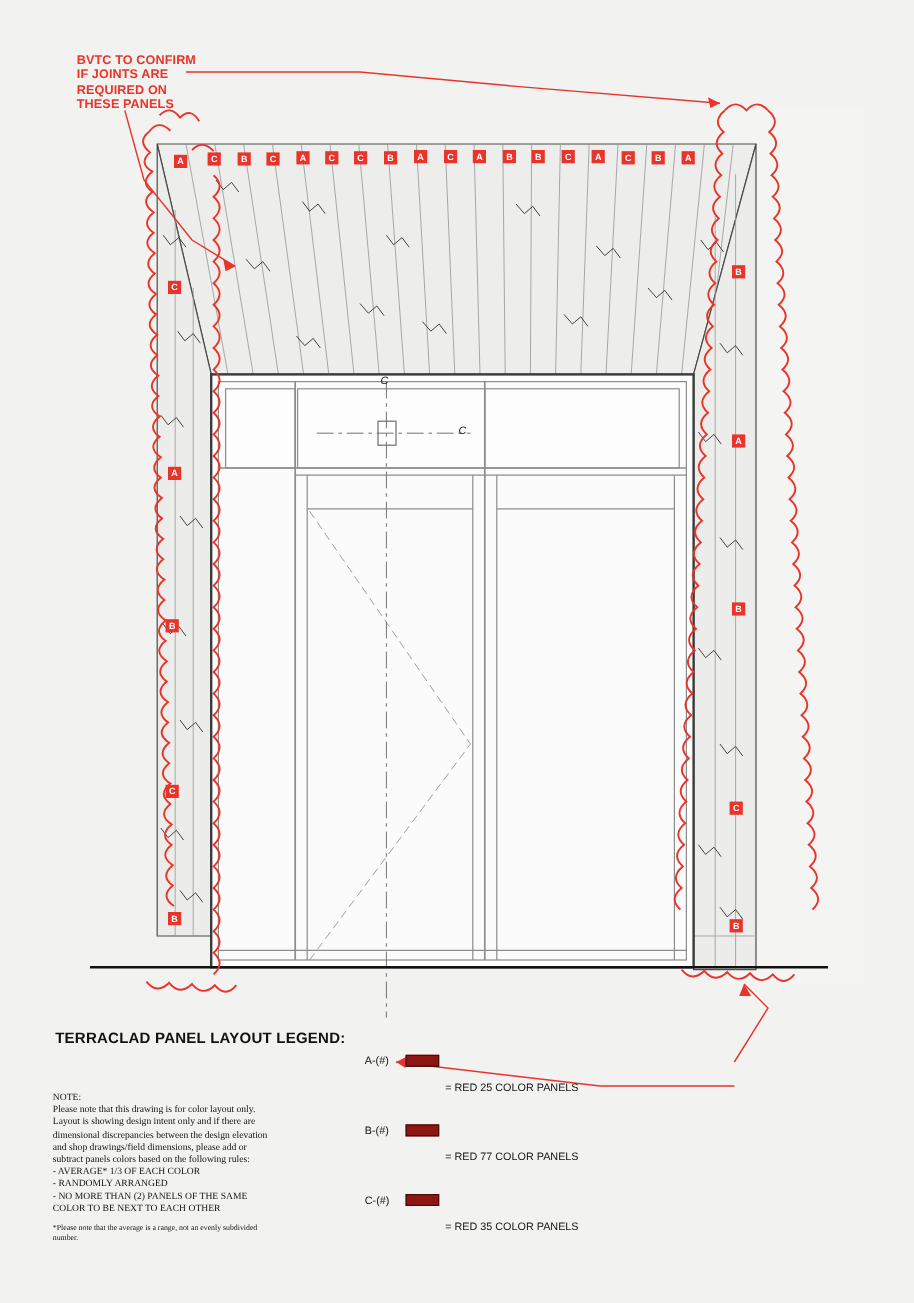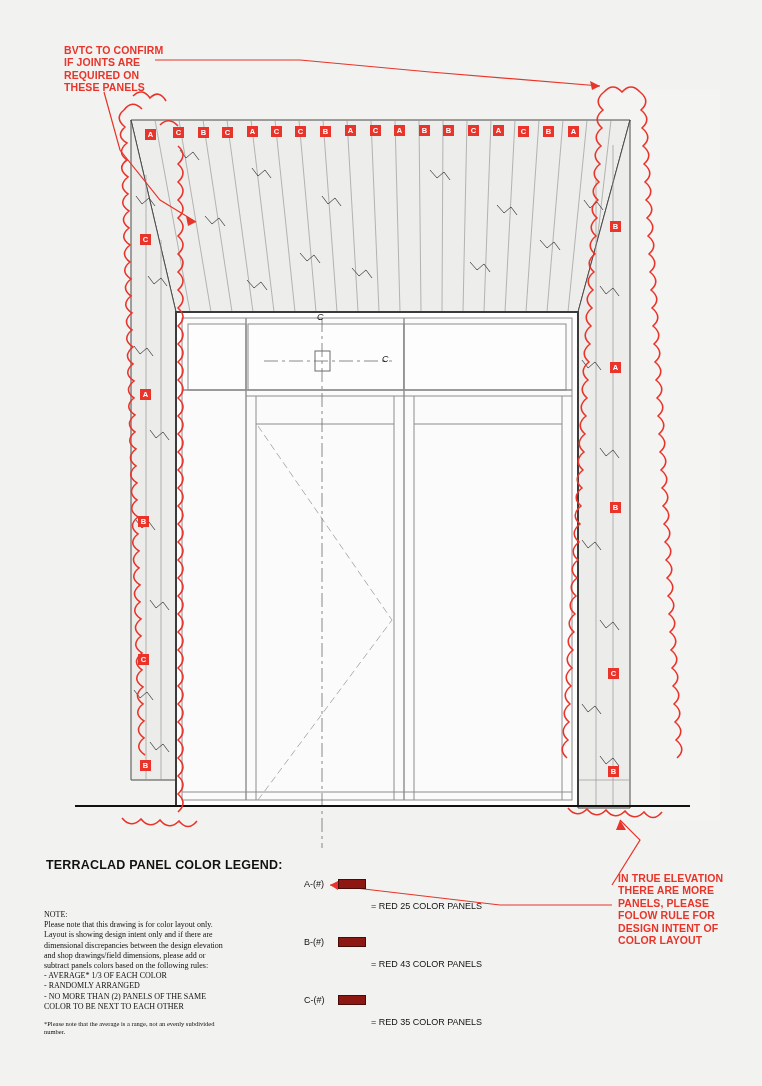--- a/index.html
+++ b/index.html
@@ -255,26 +255,20 @@
       <polygon points="330,885 340,880 338,890" fill="#e8342a" stroke="none"></polygon>
       <polygon points="620,820 626,830 616,830" fill="#e8342a" stroke="none"></polygon>
     </g>
   </svg>
 
   <div class="abs note-red" style="left:48px;top:44px;width:130px;margin-left:16px;">BVTC TO CONFIRM
 IF JOINTS ARE
 REQUIRED ON
 THESE PANELS</div>
 
-  <div class="abs note-red" style="left:618px;top:872px;width:130px;">IN TRUE ELEVATION
-THERE ARE MORE
-PANELS, PLEASE
-FOLOW RULE FOR
-DESIGN INTENT OF
-COLOR LAYOUT</div>
 
   <div class="abs" style="left:317px;top:312px;font-size:9px;font-style:italic;">C</div>
   <div class="abs" style="left:382px;top:354px;font-size:9px;font-style:italic;">C</div>
 
   <div class="abs" id="tag-layer" style="left:0;top:0;width:762px;height:1086px;">
       <div class="tag" style="left: 145px; top: 129px;">A</div>
       <div class="tag" style="left: 173px; top: 127px;">C</div>
       <div class="tag" style="left: 198px; top: 127px;">B</div>
       <div class="tag" style="left: 222px; top: 127px;">C</div>
       <div class="tag" style="left: 247px; top: 126px;">A</div>
@@ -297,33 +291,33 @@
       <div class="tag" style="left: 138px; top: 654px;">C</div>
       <div class="tag" style="left: 140px; top: 760px;">B</div>
       <div class="tag" style="left: 610px; top: 221px;">B</div>
       <div class="tag" style="left: 610px; top: 362px;">A</div>
       <div class="tag" style="left: 610px; top: 502px;">B</div>
       <div class="tag" style="left: 608px; top: 668px;">C</div>
       <div class="tag" style="left: 608px; top: 766px;">B</div>
     </div>
 
   <div class="abs" style="left:46px;top:858px;">
-    <div class="legend-title">TERRACLAD PANEL COLOR LEGEND:</div>
+    <div class="legend-title">TERRACLAD PANEL LAYOUT LEGEND:</div>
   </div>
 
   <div class="abs" style="left:304px;top:856px;">
     <div class="legend-row">
       <span class="legend-code">A-(#)</span>
       <span class="swatch"></span>
       <span class="legend-desc">= RED 25 COLOR PANELS</span>
     </div>
     <div class="legend-row">
       <span class="legend-code">B-(#)</span>
       <span class="swatch"></span>
-      <span class="legend-desc">= RED 43 COLOR PANELS</span>
+      <span class="legend-desc">= RED 77 COLOR PANELS</span>
     </div>
     <div class="legend-row">
       <span class="legend-code">C-(#)</span>
       <span class="swatch"></span>
       <span class="legend-desc">= RED 35 COLOR  PANELS</span>
     </div>
   </div>
 
   <div class="abs" style="left:44px;top:910px;width:250px;font-family:Liberation Serif, serif;">
     <div class="note-head">NOTE:</div>

